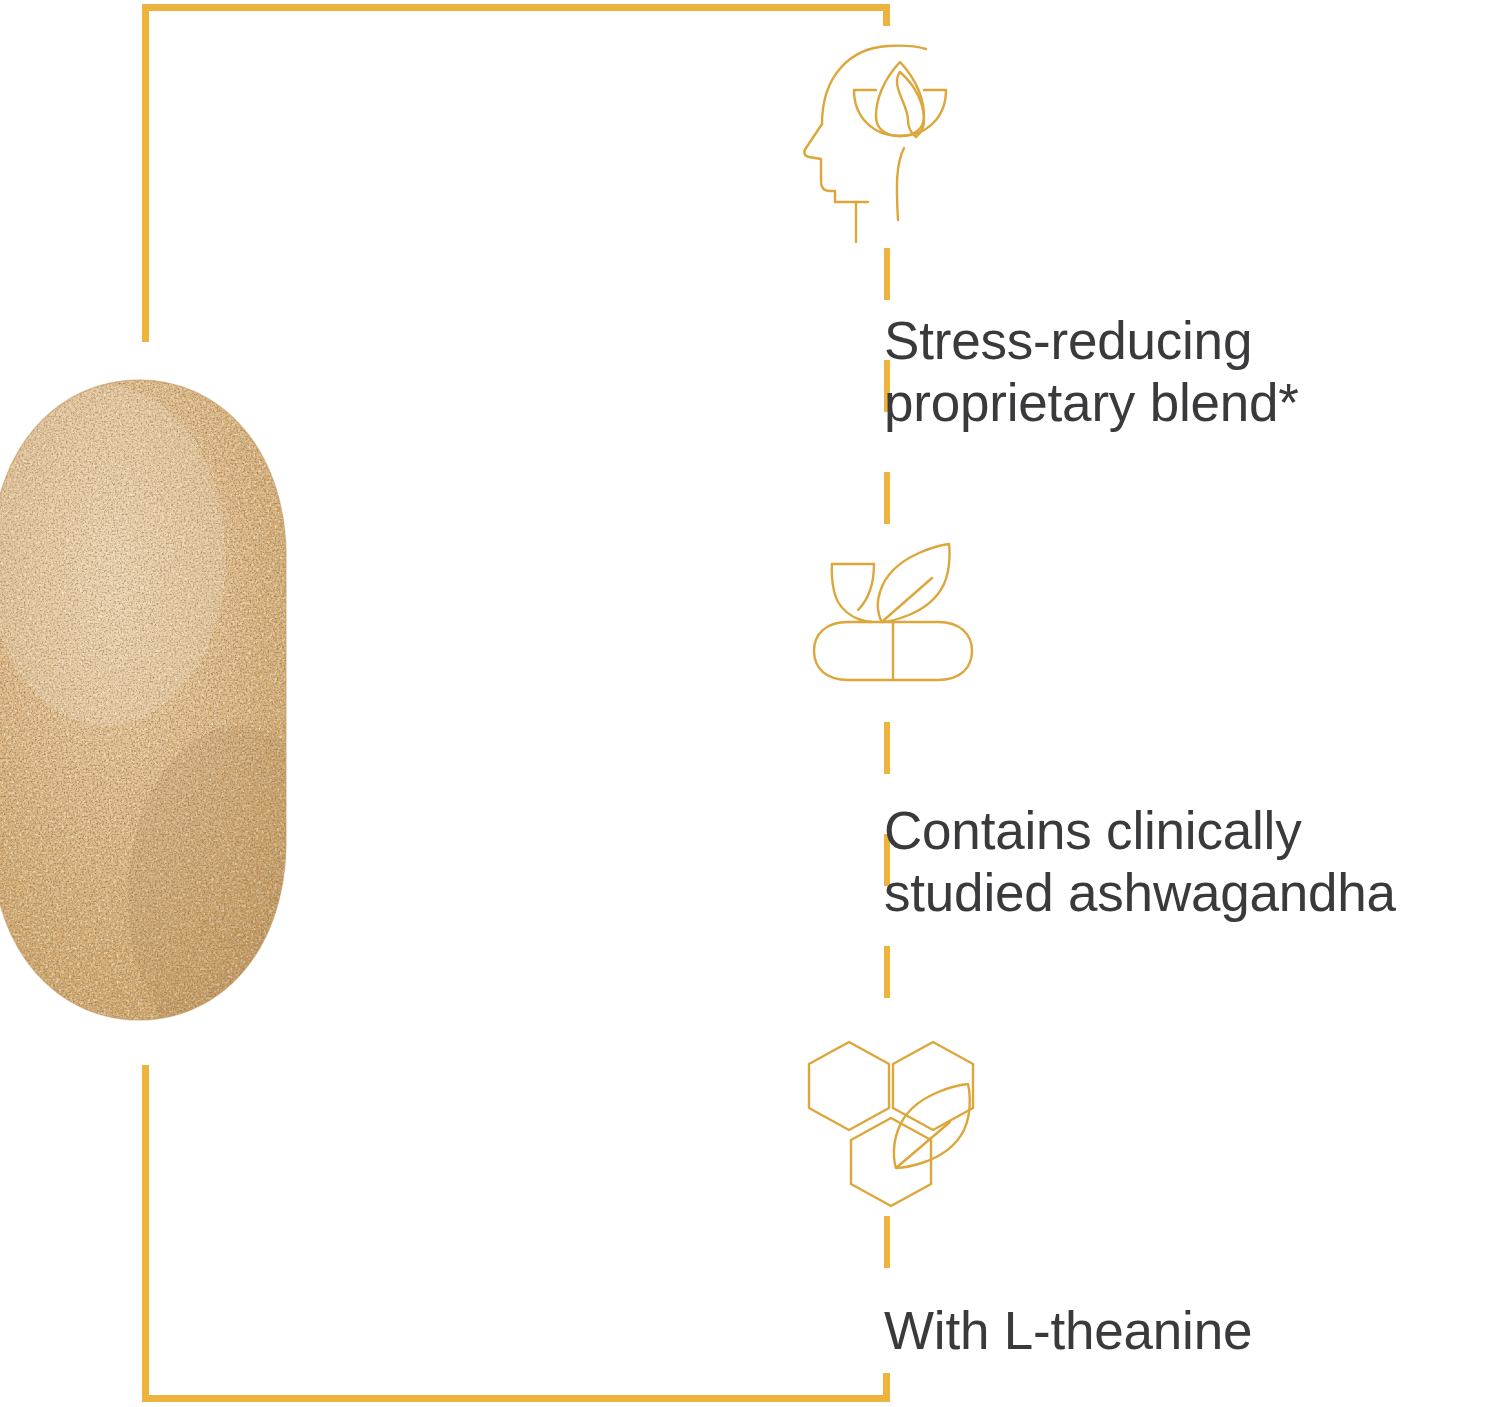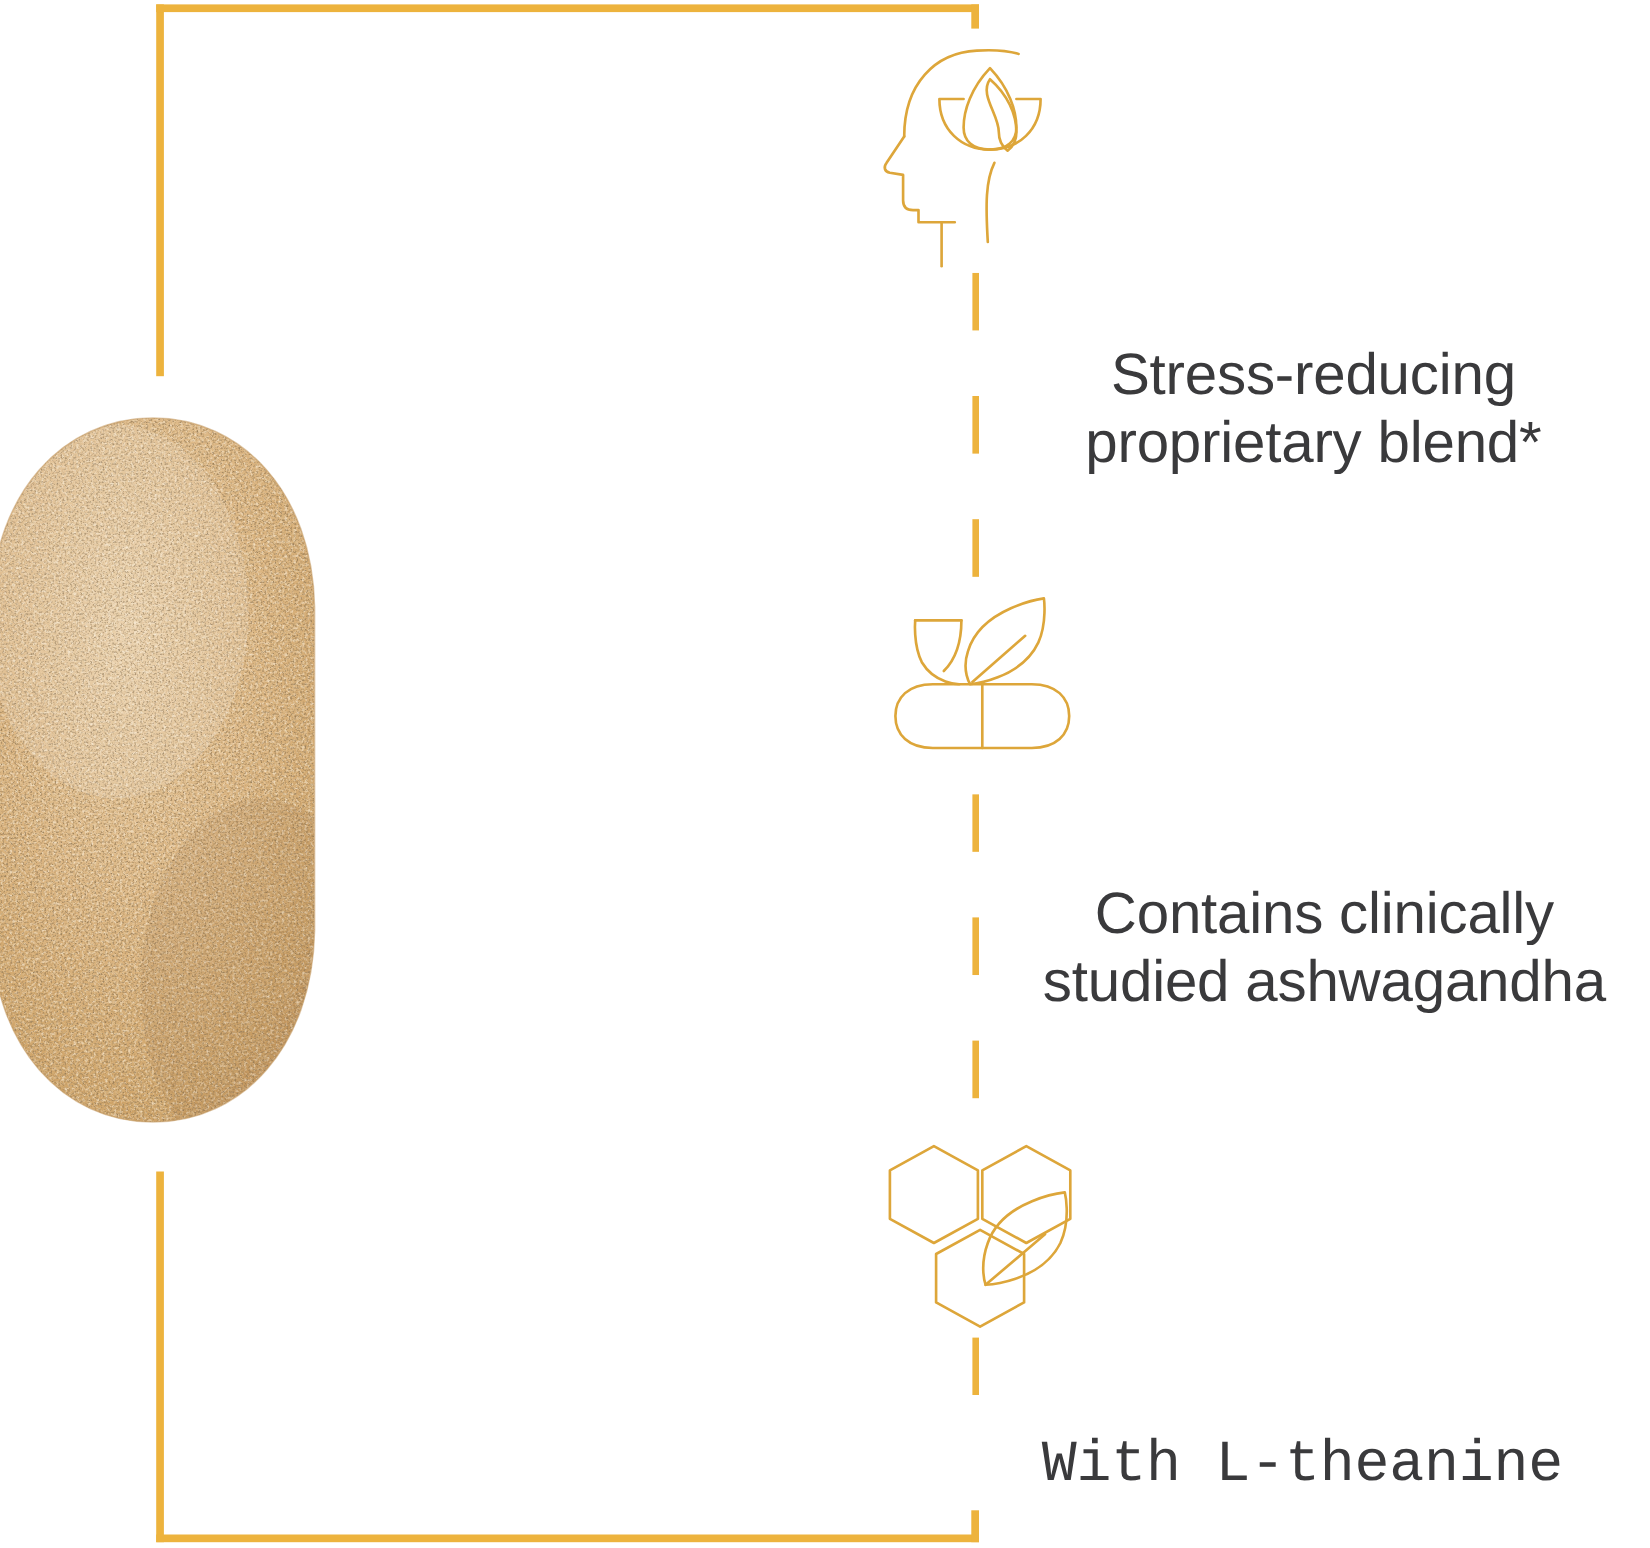--- a/index.html
+++ b/index.html
@@ -9,21 +9,20 @@
   }
   body {
     font-family: "Liberation Sans", sans-serif;
   }
   #stage {
     position: relative;
     width: 1500px;
     height: 1407px;
     background: #ffffff;
     overflow: hidden;
-    text-align: center;
   }
 
   
   .frame-line {
     position: absolute;
     background: #edb33d;
   }
   .frame-v-top   { left: 142px; top: 4px;    width: 7px;  height: 338px; }
   .frame-h-top   { left: 142px; top: 4px;    width: 748px; height: 7px; }
   .frame-tick-tr { left: 883px; top: 4px;    width: 7px;  height: 22px; }
@@ -81,21 +80,21 @@
     color: #3a3a3c;
     font-family: "Liberation Sans", sans-serif;
     font-weight: 300;
     font-size: 53px;
     line-height: 1.17;
     letter-spacing: -0.2px;
     white-space: pre-line;
   }
   .txt-1 { left: 884px; top: 310px;  width: 620px; }
   .txt-2 { left: 884px; top: 800px;  width: 640px; }
-  .txt-3 { left: 884px; top: 1300px; width: 600px; font-family: Liberation Mono, monospace; }
+  .txt-3 { left: 884px; top: 1300px; width: 600px; }
 </style>
 </head>
 <body>
 
 <div id="stage">
 
   <div class="frame-line frame-v-top"></div>
   <div class="frame-line frame-h-top"></div>
   <div class="frame-line frame-tick-tr"></div>
 

